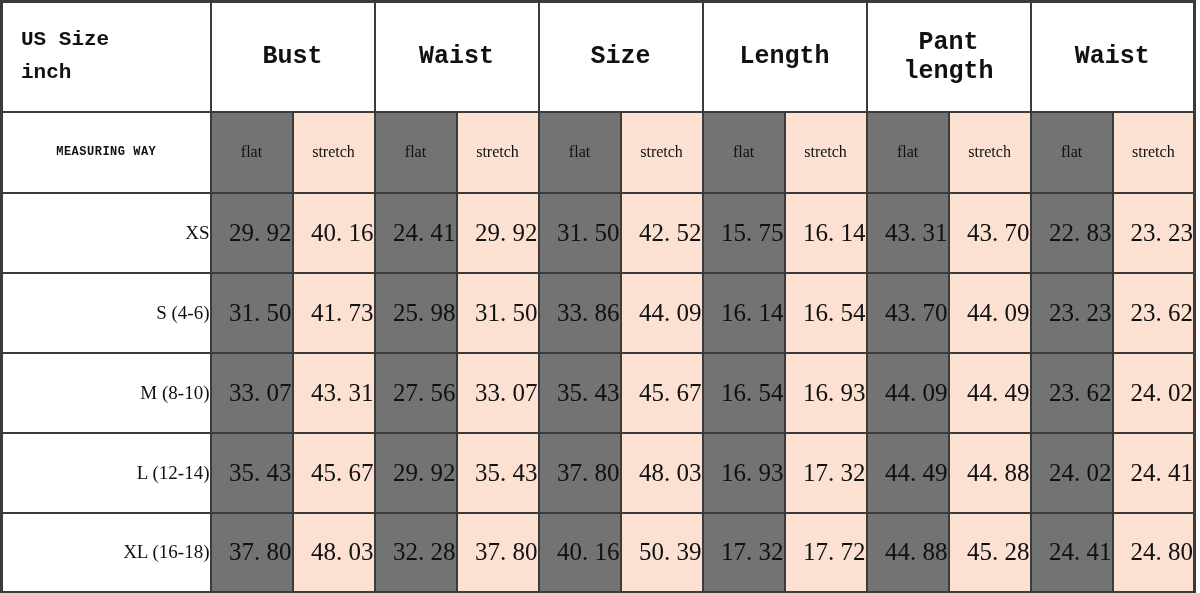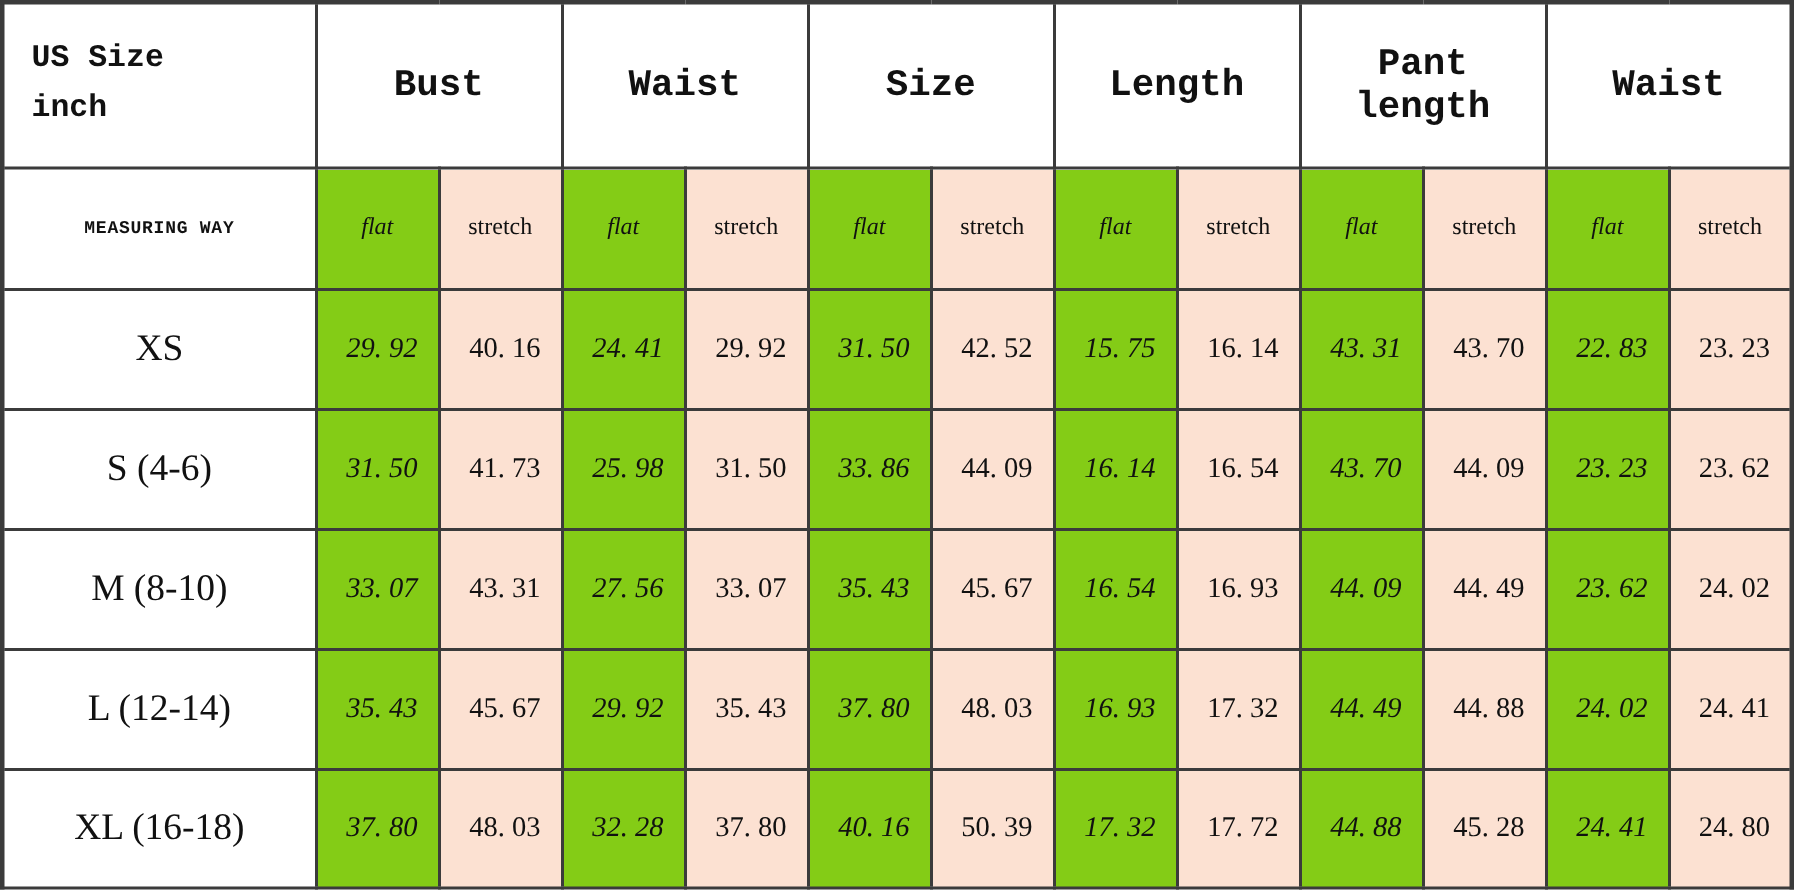--- a/index.html
+++ b/index.html
@@ -69,39 +69,39 @@
     font-family: "Liberation Serif", serif;
     font-size: 16px;
     color: #111111;
     text-align: center;
     vertical-align: middle;
   }
 
   
   .cell-size {
     font-family: "Liberation Serif", serif;
+    font-size: 19px;
+    color: #111111;
+    text-align: right;
+    vertical-align: middle;
+  }
+
+  
+  .cell-value {
+    font-family: "Liberation Serif", serif;
     font-size: 25px;
     color: #111111;
-    text-align: center;
-    vertical-align: middle;
-  }
-
-  
-  .cell-value {
-    font-family: "Liberation Serif", serif;
-    font-size: 19px;
-    color: #111111;
-    text-align: center;
+    text-align: right;
     vertical-align: middle;
     padding-left: 6px !important;
     white-space: nowrap;
   }
 
   
-  .tint-flat    { background-color: #84cc16; font-style: italic; }
+  .tint-flat    { background-color: #737373; }
   .tint-stretch { background-color: #fce1d2; }
   .tint-none    { background-color: #ffffff; }
 
   
   .row-head     { height: 110px; }
   .row-way      { height:  81px; }
   .row-data     { height:  80px; }
 </style>
 </head>
 <body>

